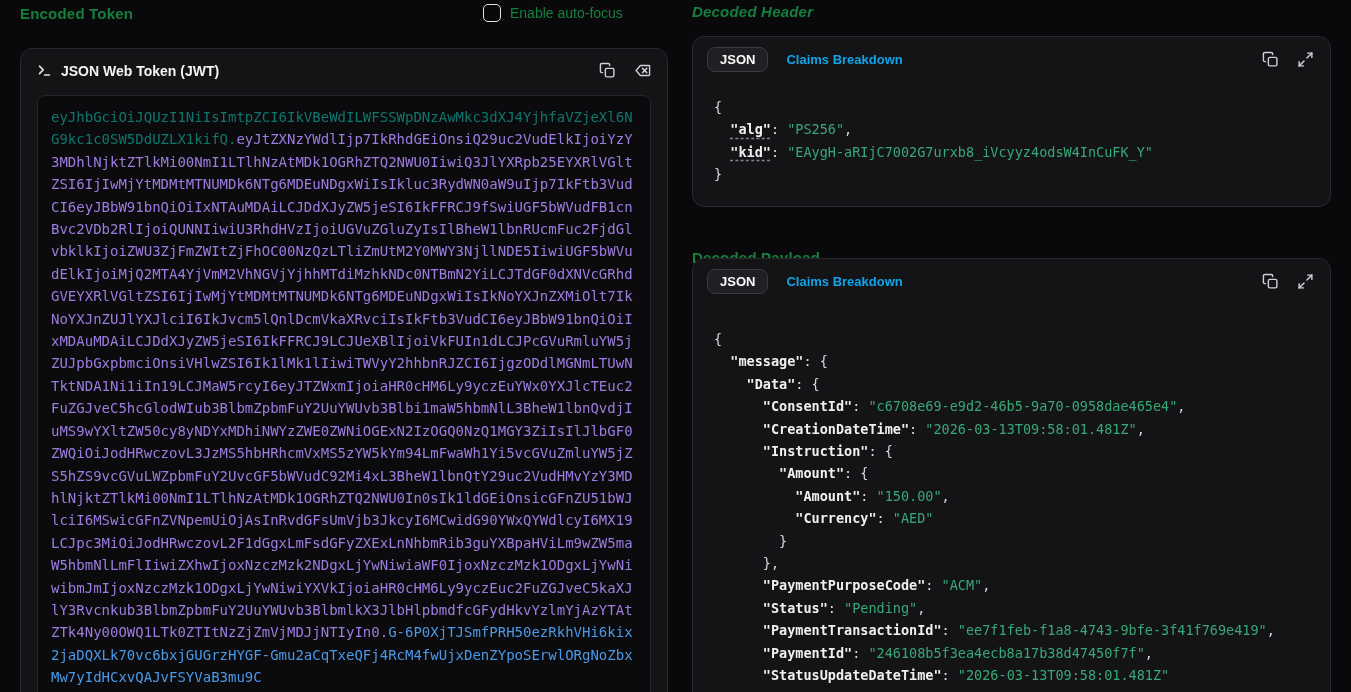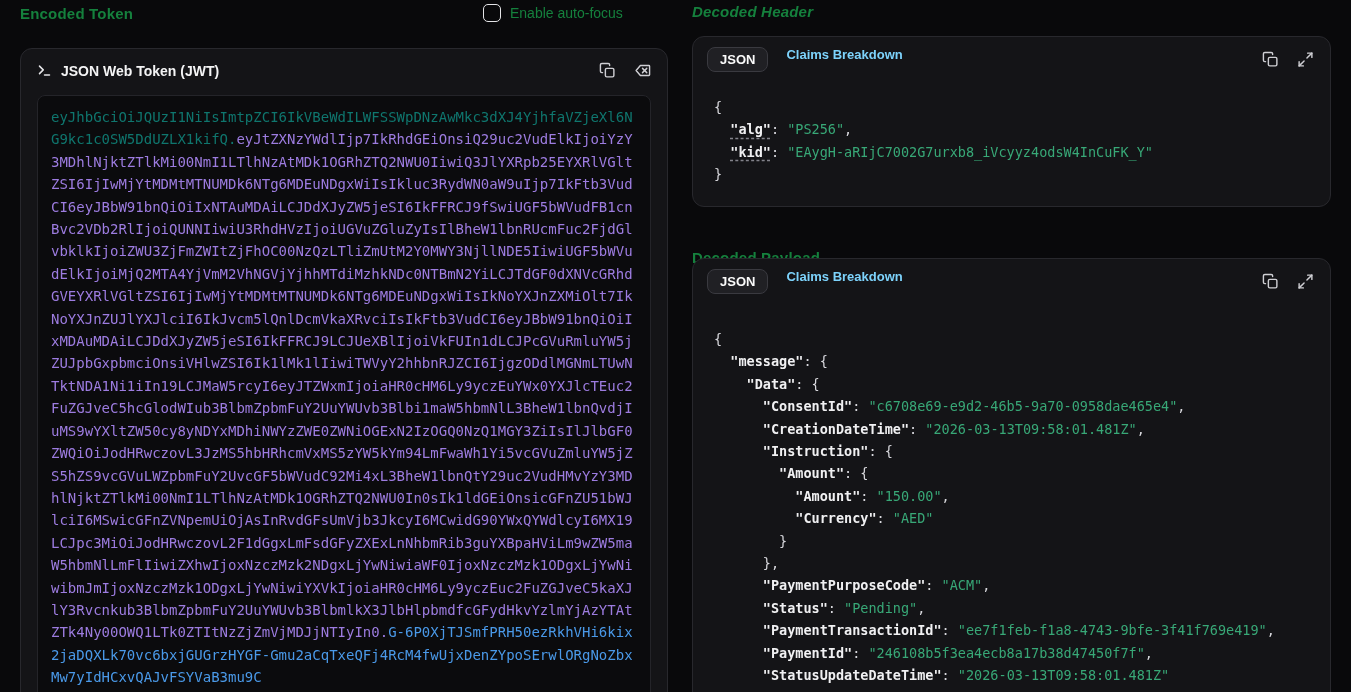--- a/index.html
+++ b/index.html
@@ -38,26 +38,26 @@
     padding:10px 13px;
     font-family:"DejaVu Sans Mono", monospace;
     font-size:14px; line-height:22.4px;
     word-break:break-all; overflow:hidden;
   }
   .tk-h { color:#0f766e; }
   .tk-p { color:#9d7ce0; }
   .tk-s { color:#4a99e8; }
 
   
-  .tab-row { display:flex; padding:10px 16px 0 14px; }
+  .tab-row { display:flex; align-items:center; padding:10px 16px 0 14px; }
   .tab-chip {
     background:#202024; border:1px solid #3a3a40; border-radius:8px;
     padding:4px 12px; font-size:13px; font-weight:700; color:#fafafa; cursor:pointer;
   }
-  .tab-plain { margin-left:18px; font-size:13px; font-weight:600; color:#7dd3fc; cursor:pointer; }
+  .tab-plain { margin-left:18px; font-size:13px; font-weight:600; color:#0ea5e9; cursor:pointer; }
   .tab-icons { margin-left:auto; display:flex; gap:18px; }
 
   .json-view {
     font-family:"DejaVu Sans Mono", monospace;
     font-size:13.5px; line-height:22.4px;
     color:#d9d9de; white-space:pre; overflow:hidden;
   }
   .json-head-pad { padding:24px 20px 10px 21px; }
   .json-payload-pad { padding:34px 20px 10px 21px; }
   .jk { color:#f0f0f2; font-weight:700; }

